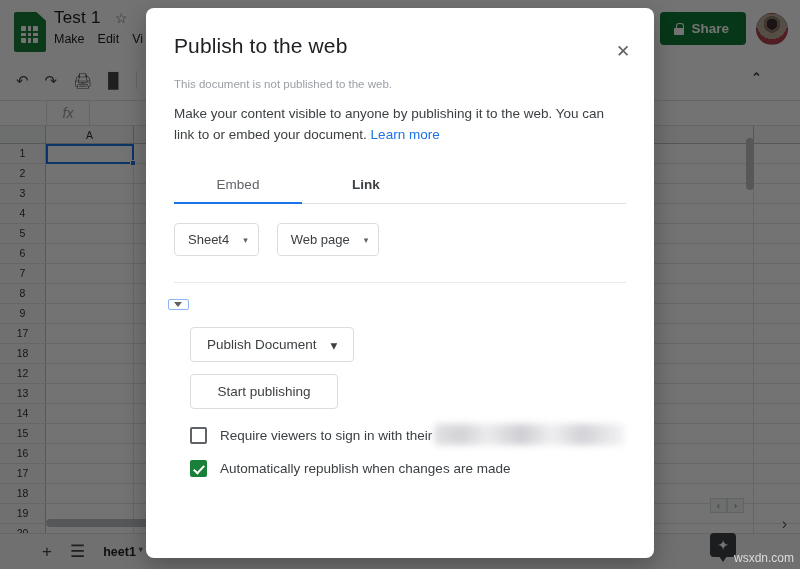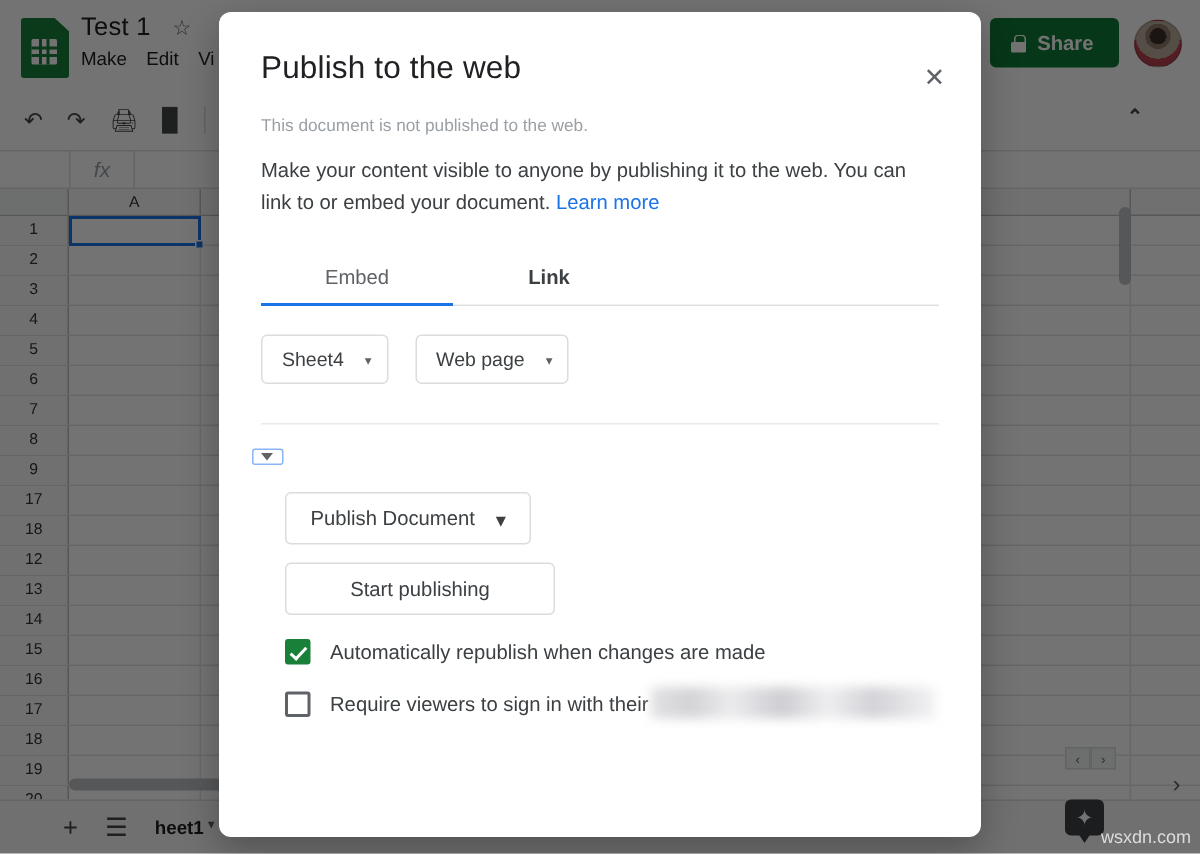--- a/index.html
+++ b/index.html
@@ -311,21 +311,21 @@
   }
 
   .settings-body { margin-left: 44px; }
   .entire-doc { margin-top: 16px; }
   .plain-btn {
     border: 1px solid #dadce0; border-radius: 4px;
     height: 35px; padding: 0 16px;
     display: inline-flex; align-items: center; gap: 14px;
     font-size: 13.5px; color: #3c4043; background: #fff;
   }
-  .start-pub { margin-top: 12px; width: 180px; justify-content: center; gap: 0; }
+  .start-pub { margin-top: 12px; width: 148px; justify-content: center; gap: 0; }
 
   .check-row {
     display: flex; align-items: center; gap: 13px;
     margin-top: 18px; font-size: 13.5px; color: #3c4043;
     position: relative;
   }
   .check-row.second { margin-top: 16px; }
   .cbox {
     width: 17px; height: 17px; border: 2px solid #5f6368; border-radius: 2px;
     flex: none; background: #fff;
@@ -681,24 +681,24 @@
       <div class="plain-btn">
         <span>Publish Document</span>
         <span class="caret">▾</span>
       </div>
     </div>
 
     <div class="plain-btn start-pub">
       <span>Start publishing</span>
     </div>
 
-    <div class="check-row second">
-      <span class="cbox checked"></span>
-      <span>Automatically republish when changes are made</span>
-    </div>
-
     <div class="check-row">
       <span class="cbox"></span>
       <span>Require viewers to sign in with their </span>
       <span class="blur-mask"></span>
     </div>
+
+    <div class="check-row second">
+      <span class="cbox checked"></span>
+      <span>Automatically republish when changes are made</span>
+    </div>
   </div>
 </div>
 
 </body></html>

